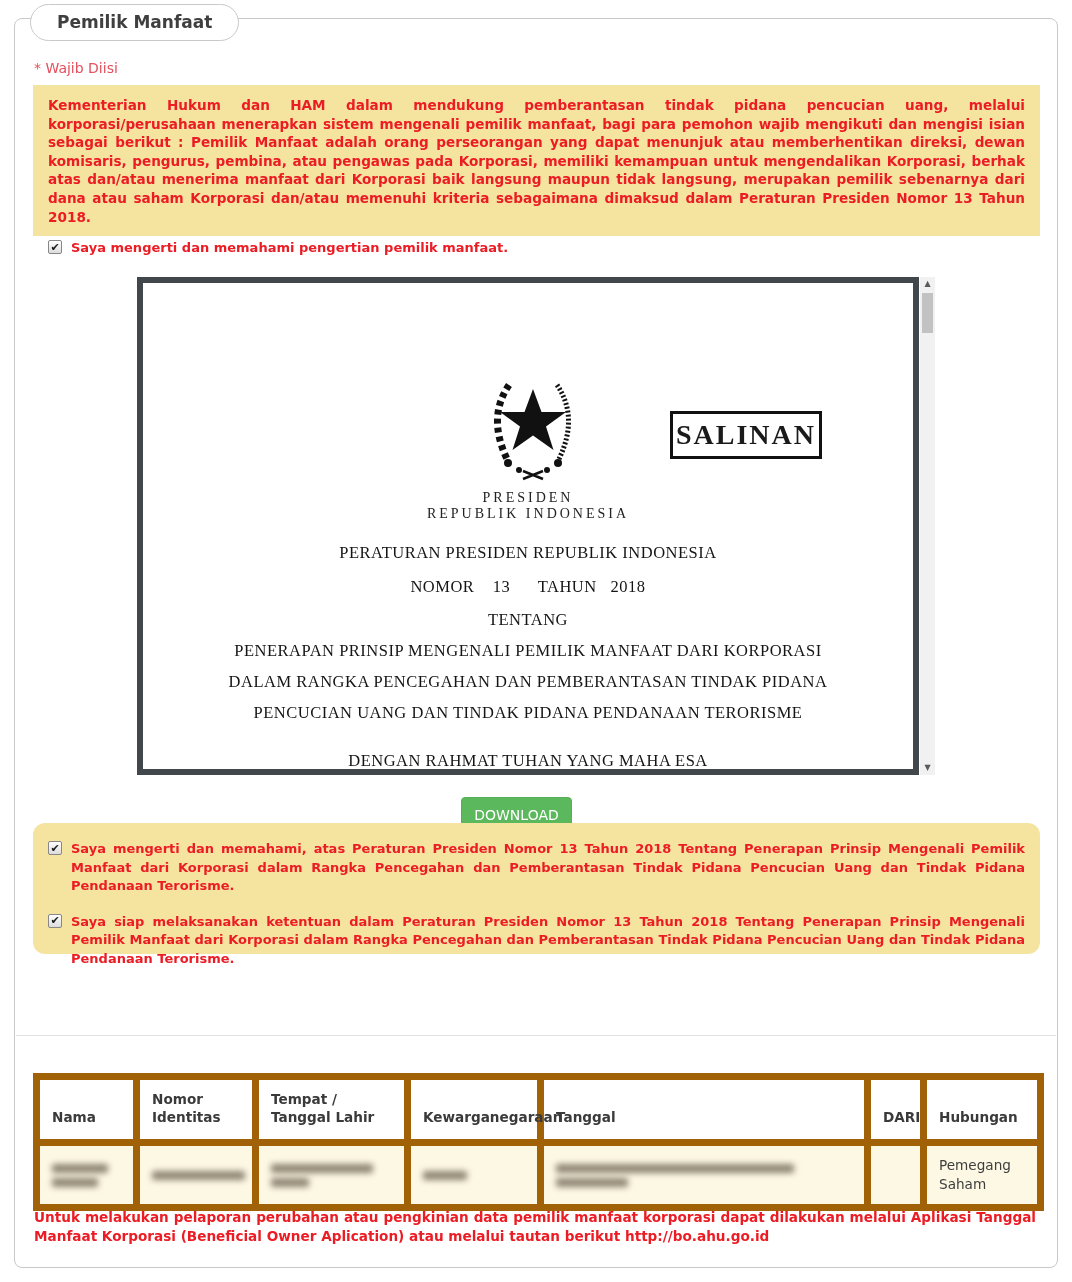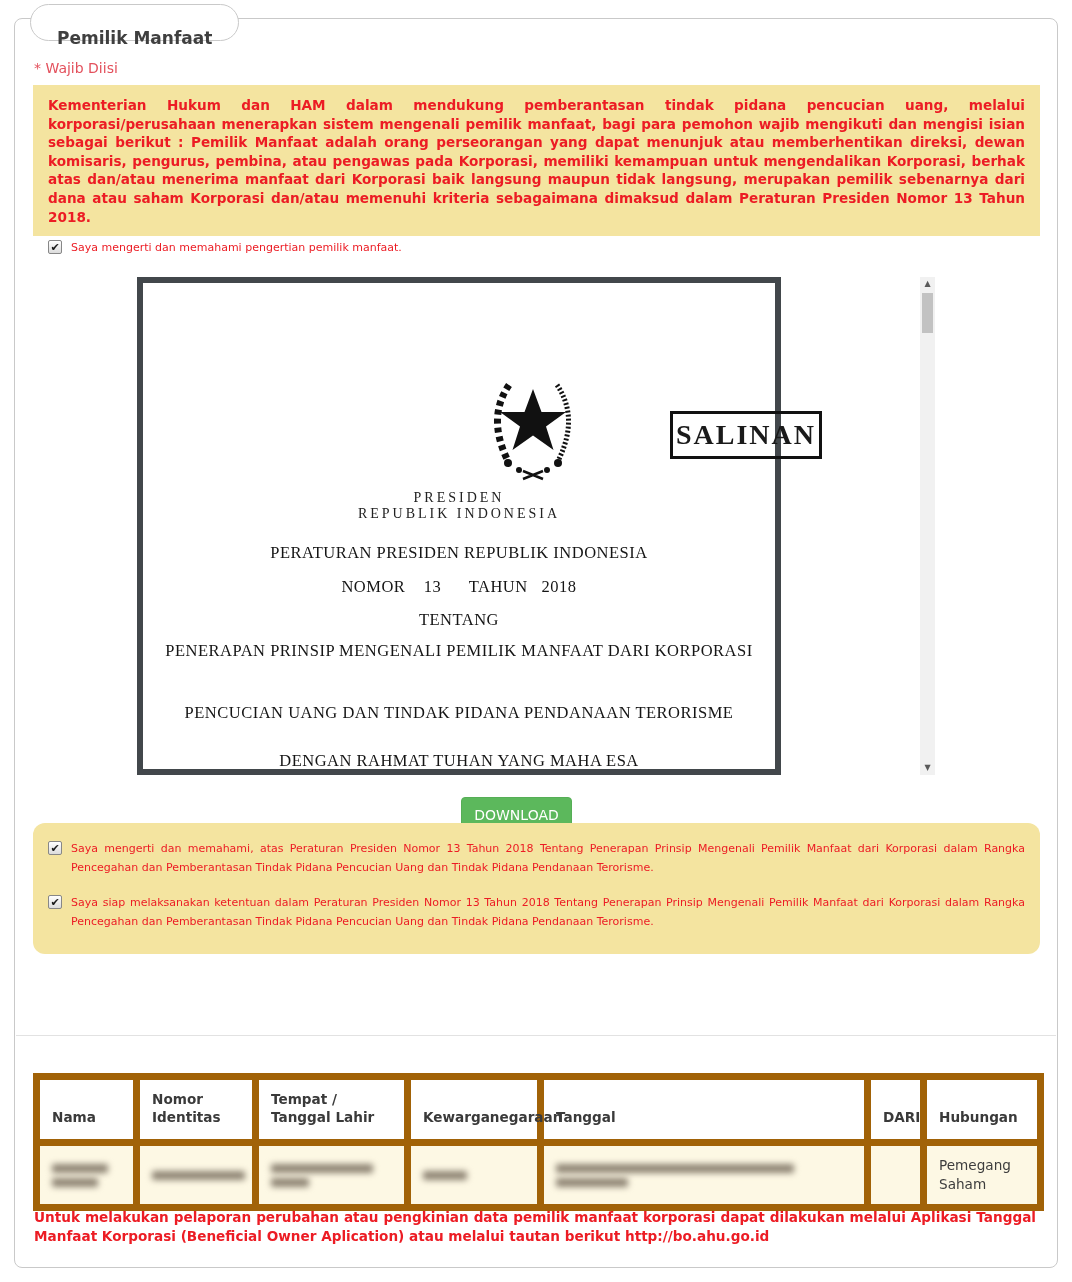--- a/index.html
+++ b/index.html
@@ -2,43 +2,43 @@
 <html><head>
 <meta charset="utf-8">
 <style>
   * { margin:0; padding:0; box-sizing:border-box; }
   html,body { width:1072px; height:1282px; background:#fff; font-family:"DejaVu Sans","Liberation Sans",sans-serif; position:relative; overflow:hidden; }
 
   .container { position:absolute; left:14px; top:18px; width:1044px; height:1250px;
     border:1px solid #c9c9c9; border-radius:8px; background:#fff; }
 
   .legend { position:absolute; left:30px; top:4px; height:37px; line-height:35px;
-    padding:16px 26px; background:#fff; border:1px solid #c9c9c9; border-radius:19px;
+    padding:0 26px; background:#fff; border:1px solid #c9c9c9; border-radius:19px;
     font-size:17px; font-weight:bold; color:#3f3f3f; z-index:2; }
 
   .wajib { position:absolute; left:34px; top:60px; font-size:14px; color:#e3505c; }
 
   .ybox { position:absolute; left:33px; width:1007px; background:#f4e4a0; }
   .ybox1 { top:85px; height:151px; padding:11px 15px; }
   .ybox2 { top:823px; height:131px; padding:17px 15px;border-radius:12px; }
 
   .redpar { color:#ec1c24; font-weight:bold; font-size:13.6px; line-height:18.6px;
     text-align:justify; }
 
   .cbrow { display:flex; align-items:flex-start; gap:9px; margin-top:13px; }
   .ybox2 .cbrow { margin-top:0; margin-bottom:17px; }
   .cb { flex:0 0 auto; width:14px; height:14px; margin-top:1px; border:1px solid #878787;
     border-radius:2px; background:linear-gradient(#ffffff,#dcdcdc);
     display:inline-flex; align-items:center; justify-content:center;
     font-size:11px; line-height:11px; color:#1c1c1c; cursor:pointer; }
   .cb::after { content:"✔"; }
-  .cblabel { color:#ec1c24; font-weight:normal; font-size:11px; line-height:18.6px; text-align:justify; }
+  .cblabel { color:#ec1c24; font-weight:bold; font-size:13px; line-height:18.6px; text-align:justify; }
 
   
-  .docframe { position:absolute; left:137px; top:277px; width:644px; height:498px;
+  .docframe { position:absolute; left:137px; top:277px; width:782px; height:498px;
     border:6px solid #42474b; background:#737373; }
   .docpage { position:relative; width:100%; height:100%; background:#fff;
     font-family:"Liberation Serif","DejaVu Serif",serif; color:#1a1a1a; }
   .seal { position:absolute; left:336px; top:84px; width:108px; height:122px; }
   .salinan { position:absolute; left:527px; top:128px; width:152px; height:48px;
     border:3px solid #111; display:flex; align-items:center; justify-content:center;
     font-size:28px; font-weight:bold; letter-spacing:2px;
     font-family:"Liberation Serif","DejaVu Serif",serif; }
   .presiden { position:absolute; left:0; top:207px; width:100%; text-align:center;
     font-size:14px; letter-spacing:3px; line-height:16px; color:#222; }
@@ -111,20 +111,21 @@
     </svg>
     <div class="salinan">SALINAN</div>
     <div class="presiden">
       <div>PRESIDEN</div>
       <div>REPUBLIK  INDONESIA</div>
     </div>
     <div class="doctitle t1">PERATURAN PRESIDEN REPUBLIK INDONESIA</div>
     <div class="doctitle t2">NOMOR    13      TAHUN   2018</div>
     <div class="doctitle t3">TENTANG</div>
     <div class="doctitle t4">PENERAPAN PRINSIP MENGENALI PEMILIK MANFAAT DARI KORPORASI</div>
+    <div class="doctitle t5">DALAM RANGKA PENCEGAHAN DAN PEMBERANTASAN TINDAK PIDANA</div>
     <div class="doctitle t6">PENCUCIAN UANG DAN TINDAK PIDANA PENDANAAN TERORISME</div>
     <div class="doctitle t7">DENGAN RAHMAT TUHAN YANG MAHA ESA</div>
   </div>
 </div>
 <div class="sbar">
   <div class="arrow up">▲</div>
   <div class="thumb"></div>
   <div class="arrow down">▼</div>
 </div>
 

